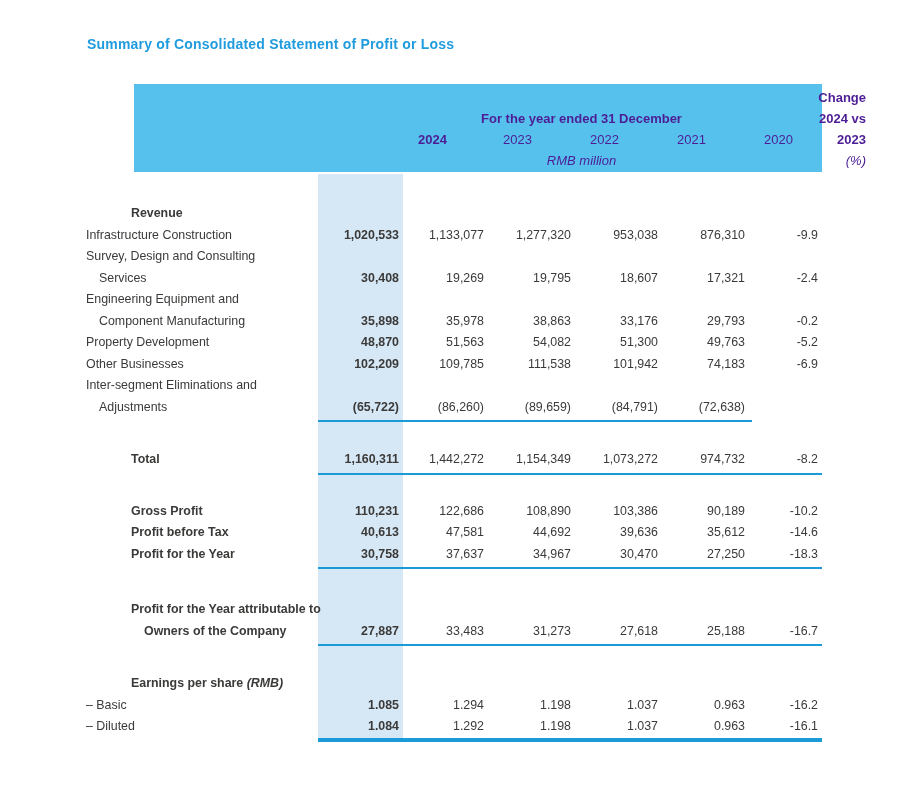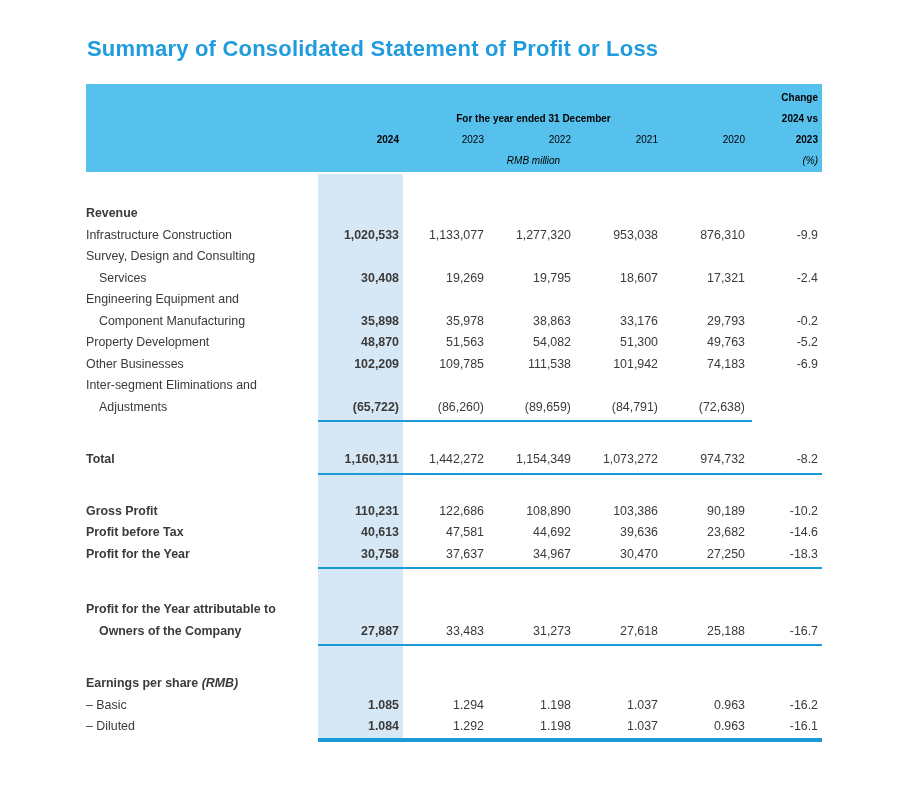--- a/index.html
+++ b/index.html
@@ -9,50 +9,50 @@
     --c-title:#209CDE;
     --c-text:#3B3A39;
     --c-page_bg:#FFFFFF;
   }
   html,body{margin:0;padding:0;}
   body{background:#fff;font-family:"Liberation Sans", sans-serif;}
   .page{
     position:relative;width:906px;height:793px;background:var(--c-page_bg);overflow:hidden;
   }
   .title{
-    position:absolute;left:87px;top:36px;font-size:22px;font-weight:bold;
+    position:absolute;left:87px;top:36px;font-size:14px;font-weight:bold;
     letter-spacing:.2px;color:var(--c-title);white-space:nowrap;
   }
   .table{
     position:absolute;left:86px;top:84px;width:736px;color:var(--c-text);font-size:12.4px;
   }
   .grid-cols{
     display:grid;grid-template-columns:232px 85px 85px 87px 87px 87px 73px;
   }
   
   .thead{
     grid-auto-rows:21px;height:88px;box-sizing:border-box;padding-top:3px;
-    background:var(--c-header_bg);color:#000000;font-size:10px;
+    background:var(--c-header_bg);color:#4c1d95;font-size:13px;margin-left:48px;
   }
   .thead .cell{display:flex;align-items:center;justify-content:flex-end;padding-right:4px;white-space:nowrap;}
   .thead .span-center{grid-column:2/7;justify-content:center;padding-right:0;}
   .r1{grid-row:1}.r2{grid-row:2}.r3{grid-row:3}.r4{grid-row:4}
   .c2{grid-column:2}.c3{grid-column:3}.c4{grid-column:4}.c5{grid-column:5}.c6{grid-column:6}.c7{grid-column:7}
   .b{font-weight:bold}
   .i{font-style:italic}
   
   .tbody{position:relative;padding-top:31px;}
   .highlight{
     position:absolute;left:232px;top:2px;width:85px;height:568px;
     background:var(--c-highlight);z-index:0;
   }
   .row{line-height:21.5px;position:relative;z-index:1;}
   .row .label{white-space:nowrap;}
   .row .label.ind{padding-left:13px;}
-  .row.bold .label{font-weight:bold;}
+  .row.bold .label{font-weight:bold;margin-left:45px;}
   .row .num{text-align:right;padding-right:4px;white-space:nowrap;}
   .row .num.y2024{font-weight:bold;}
   .rule{
     position:relative;z-index:1;margin-left:232px;margin-top:2px;height:2px;
     background:var(--c-rule);
   }
   .rule.short{width:434px;}
   .rule.full{width:504px;}
   .rule.thick{width:504px;height:4px;margin-top:0;}
   .gap{position:relative;z-index:1;}
@@ -170,21 +170,21 @@
           <div class="num">103,386</div>
           <div class="num">90,189</div>
           <div class="num">-10.2</div>
         </div>
         <div class="row grid-cols bold">
           <div class="label">Profit before Tax</div>
           <div class="num y2024">40,613</div>
           <div class="num">47,581</div>
           <div class="num">44,692</div>
           <div class="num">39,636</div>
-          <div class="num">23,682</div>
+          <div class="num">35,612</div>
           <div class="num">-14.6</div>
         </div>
         <div class="row grid-cols bold">
           <div class="label">Profit for the Year</div>
           <div class="num y2024">30,758</div>
           <div class="num">37,637</div>
           <div class="num">34,967</div>
           <div class="num">30,470</div>
           <div class="num">27,250</div>
           <div class="num">-18.3</div>

